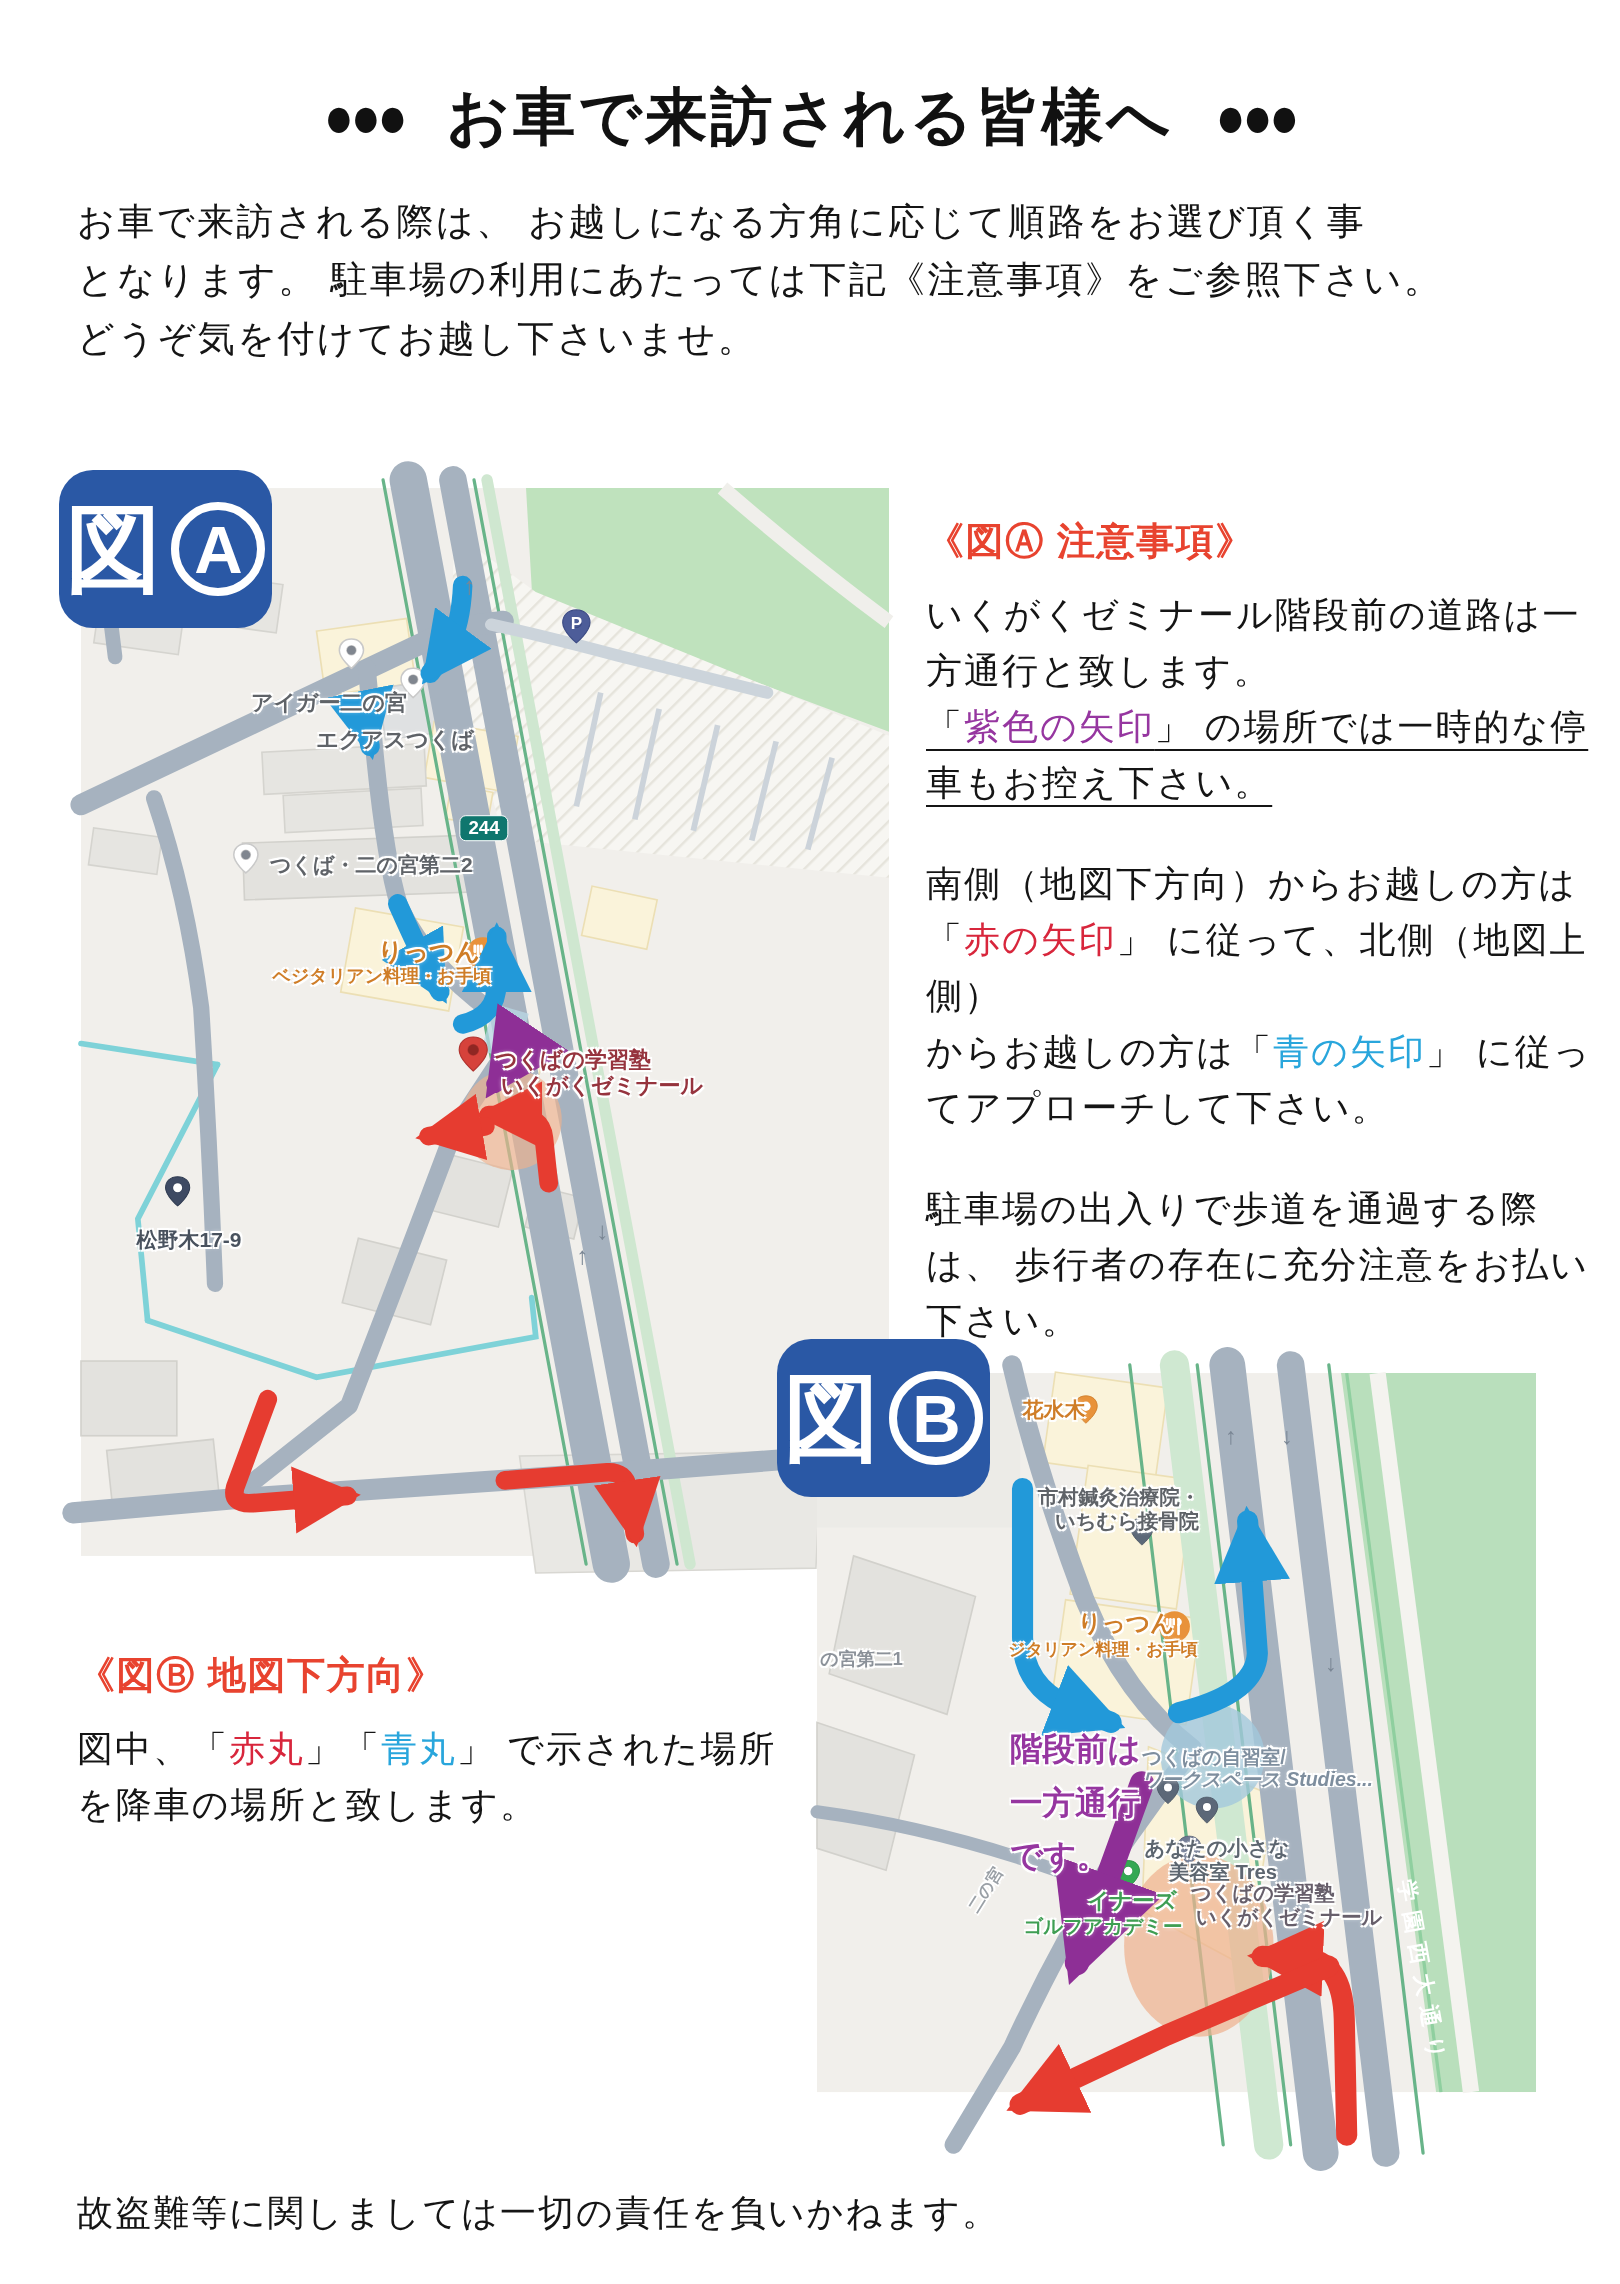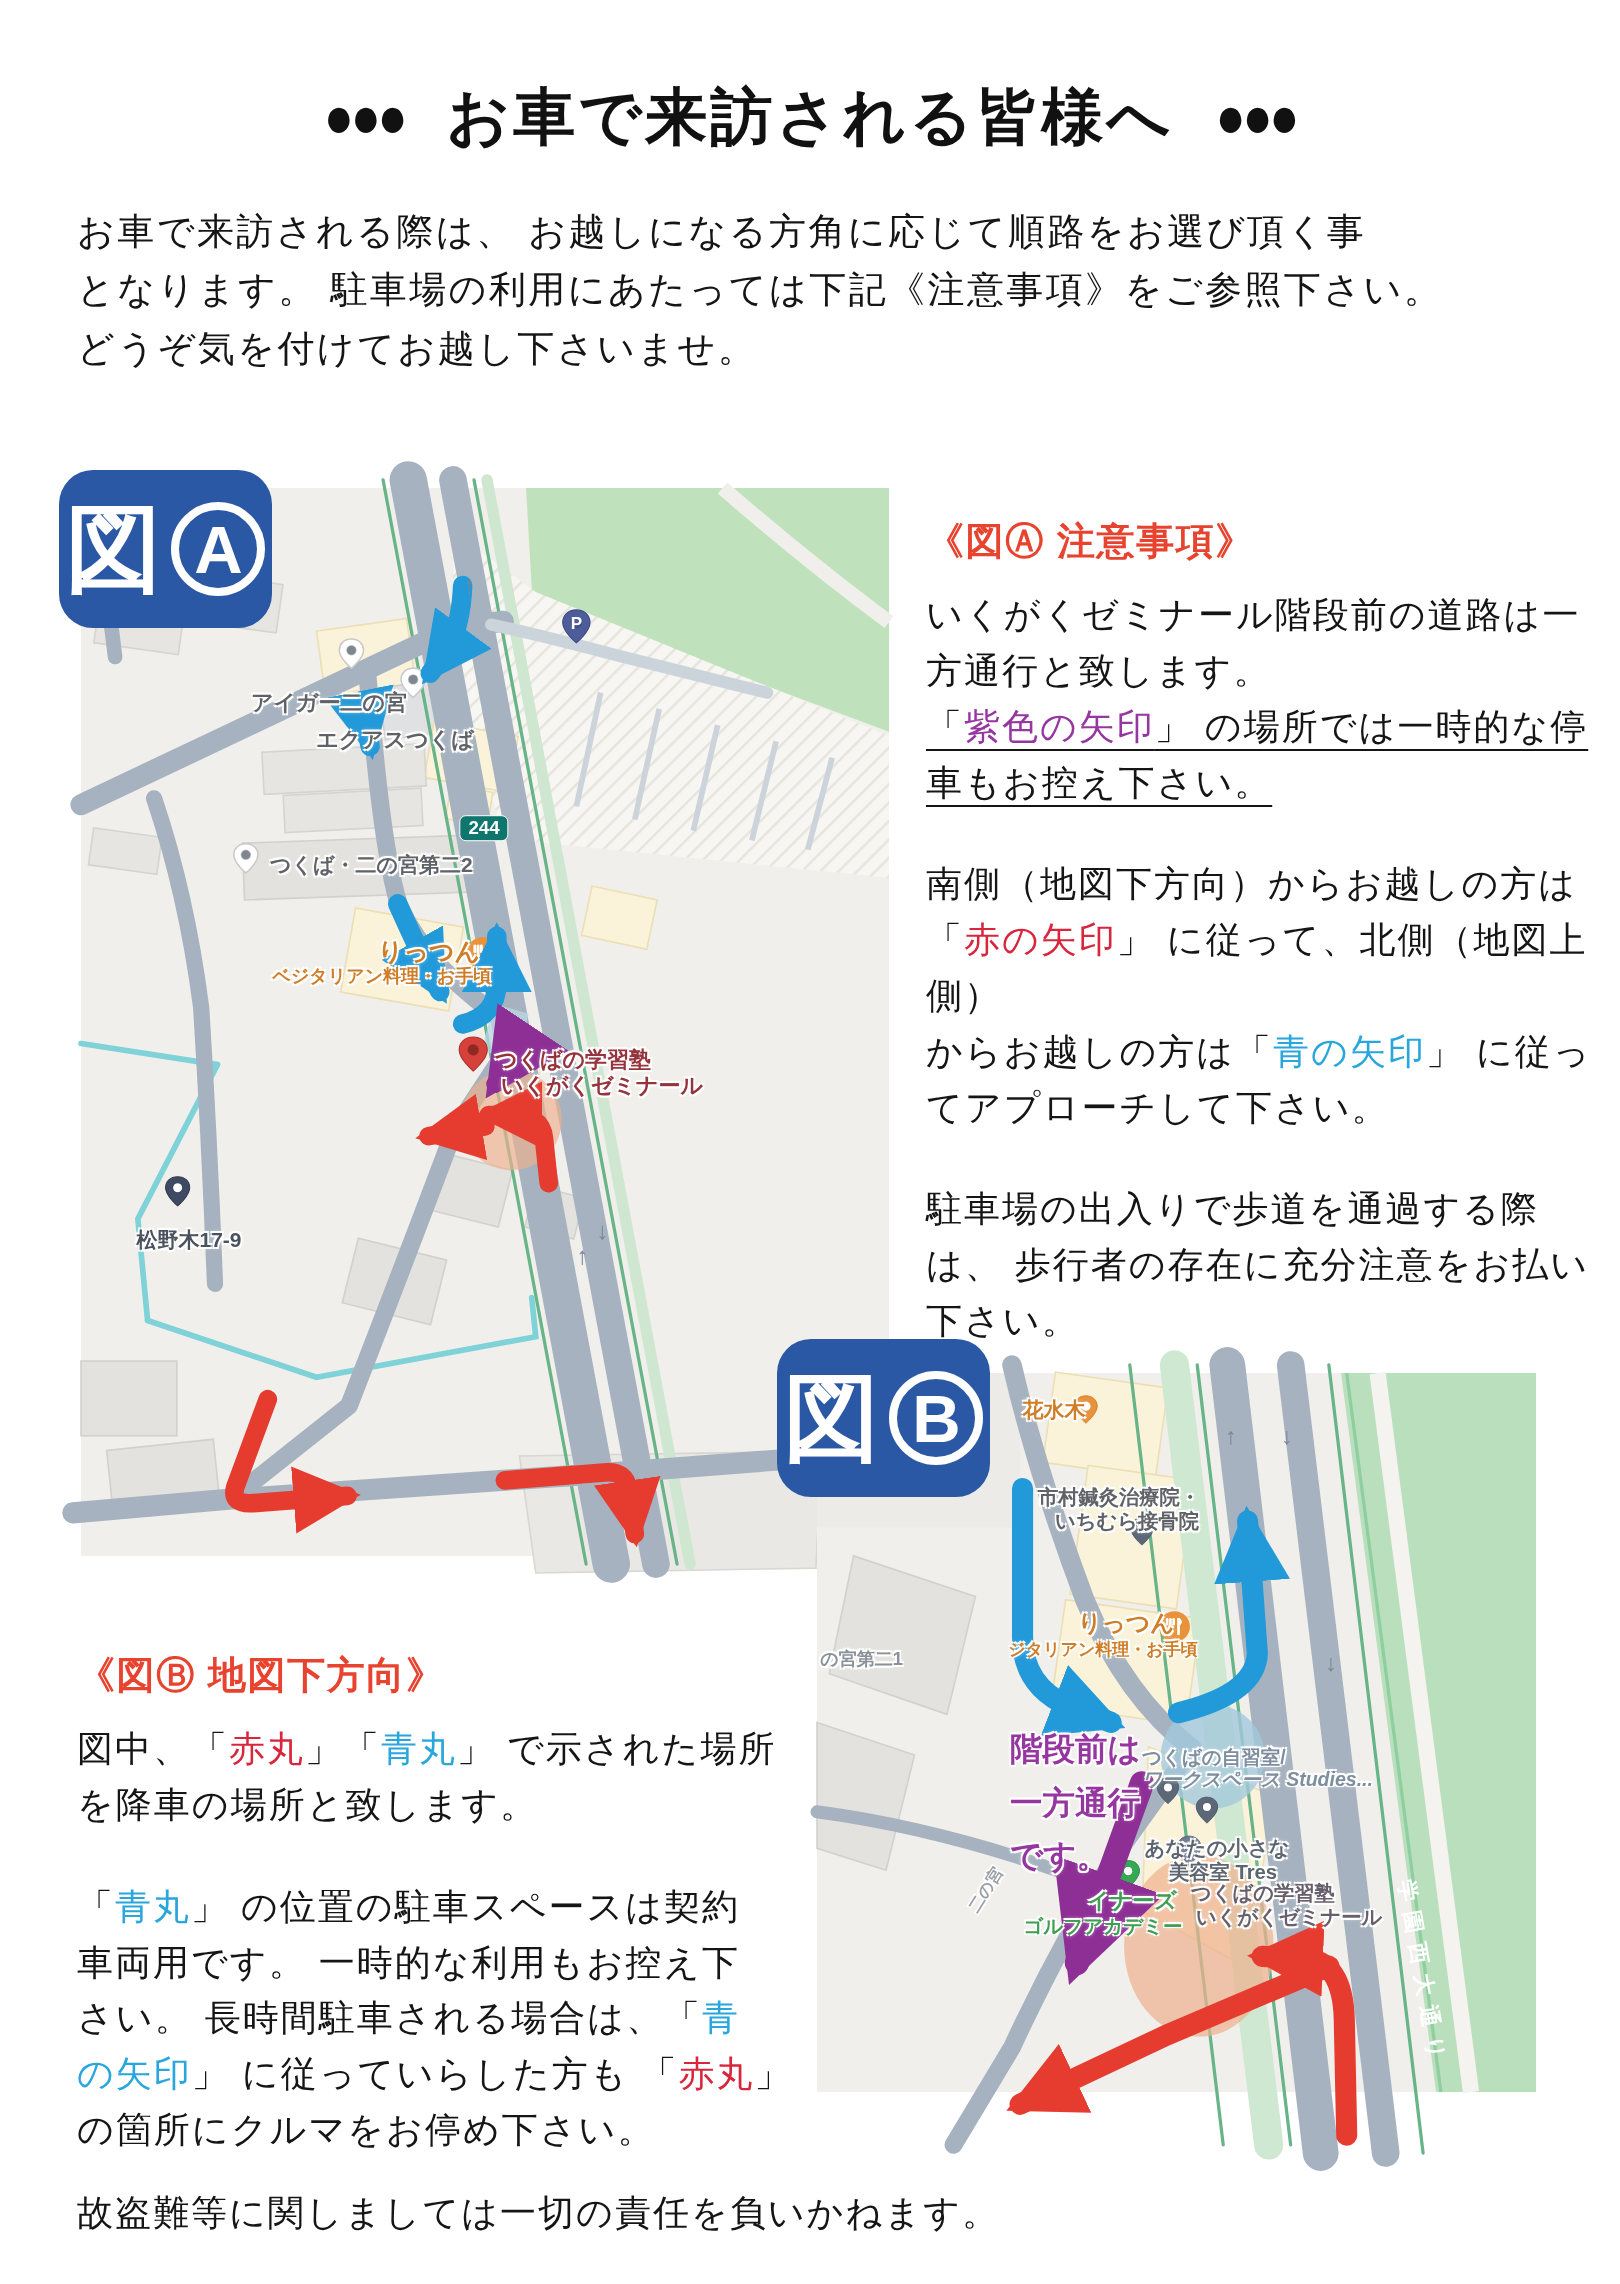--- a/index.html
+++ b/index.html
@@ -6,21 +6,21 @@
   body{background:#ffffff;font-family:"Liberation Sans","DejaVu Sans",sans-serif;}
   #page{position:relative;width:1620px;height:2284px;background:#fff;overflow:hidden;}
 
   
   .title-row{position:absolute;top:75px;left:0;width:100%;display:flex;justify-content:center;
              align-items:center;gap:42px;color:#111;font-weight:bold;}
   .title-dots{font-size:50px;letter-spacing:-3.3px;transform:scaleY(1.18);}
   .title-main{font-size:62px;letter-spacing:3.3px;}
 
   
-  .intro{position:absolute;left:77px;top:203px;width:1528px;font-size:37px;line-height:1.58;
+  .intro{position:absolute;left:77px;top:193px;width:1528px;font-size:37px;line-height:1.58;
          letter-spacing:2.4px;color:#151515;white-space:pre-line;}
   .note{position:absolute;font-size:36px;line-height:1.55;letter-spacing:2px;color:#151515;}
   .note p{margin:0;white-space:pre-line;}
   .note .gap{margin-top:46px;}
   .note-head{color:#e8432f;font-size:38px;font-weight:bold;margin:0 0 16.3px 0;letter-spacing:1.6px;}
   #sectionA{left:926px;top:512px;width:699px;}
   #sectionB{left:77px;top:1646px;width:748px;}
   .u{text-decoration:underline;text-decoration-thickness:2.4px;text-underline-offset:9.8px;}
   .c-red{color:#d8263c;}
   .c-blue{color:#29a6dc;}
@@ -340,23 +340,18 @@
 てアプローチして下さい。</span></p>
     <p class="gap"><span>駐車場の出入りで歩道を通過する際
 は、 歩行者の存在に充分注意をお払い
 下さい。</span></p>
   </div>
 
   <div id="sectionB" class="note">
     <div class="note-head">《図Ⓑ 地図下方向》</div>
     <p><span>図中、「</span><span class="c-red">赤丸</span><span>」「</span><span class="c-blue">青丸</span><span>」 で示された場所
 を降車の場所と致します。</span></p>
-    <p class="gap"><span>「</span><span class="c-blue">青丸</span><span>」 の位置の駐車スペースは契約
-車両用です。 一時的な利用もお控え下
-さい。 長時間駐車される場合は、「</span><span class="c-blue">青
-の矢印</span><span>」 に従っていらした方も 「</span><span class="c-red">赤丸</span><span>」
-の箇所にクルマをお停め下さい。</span></p>
   </div>
 
   <div class="footer-note">故盗難等に関しましては一切の責任を負いかねます。</div>
 
 </div>
 
 
 </body></html>

